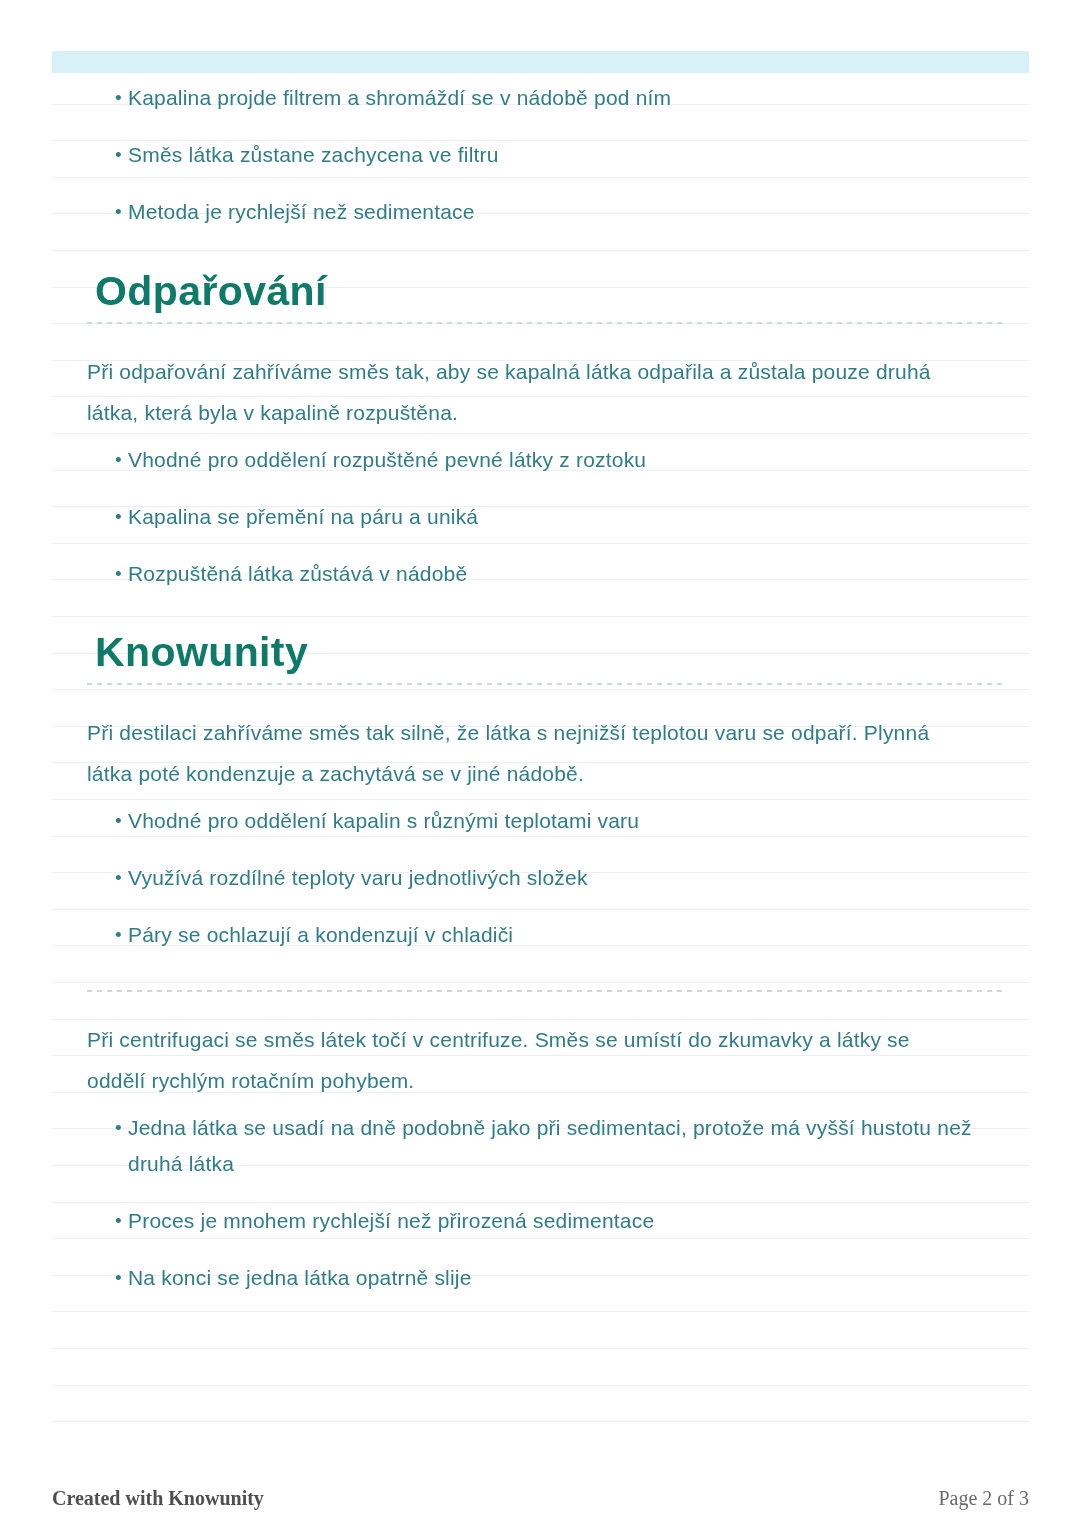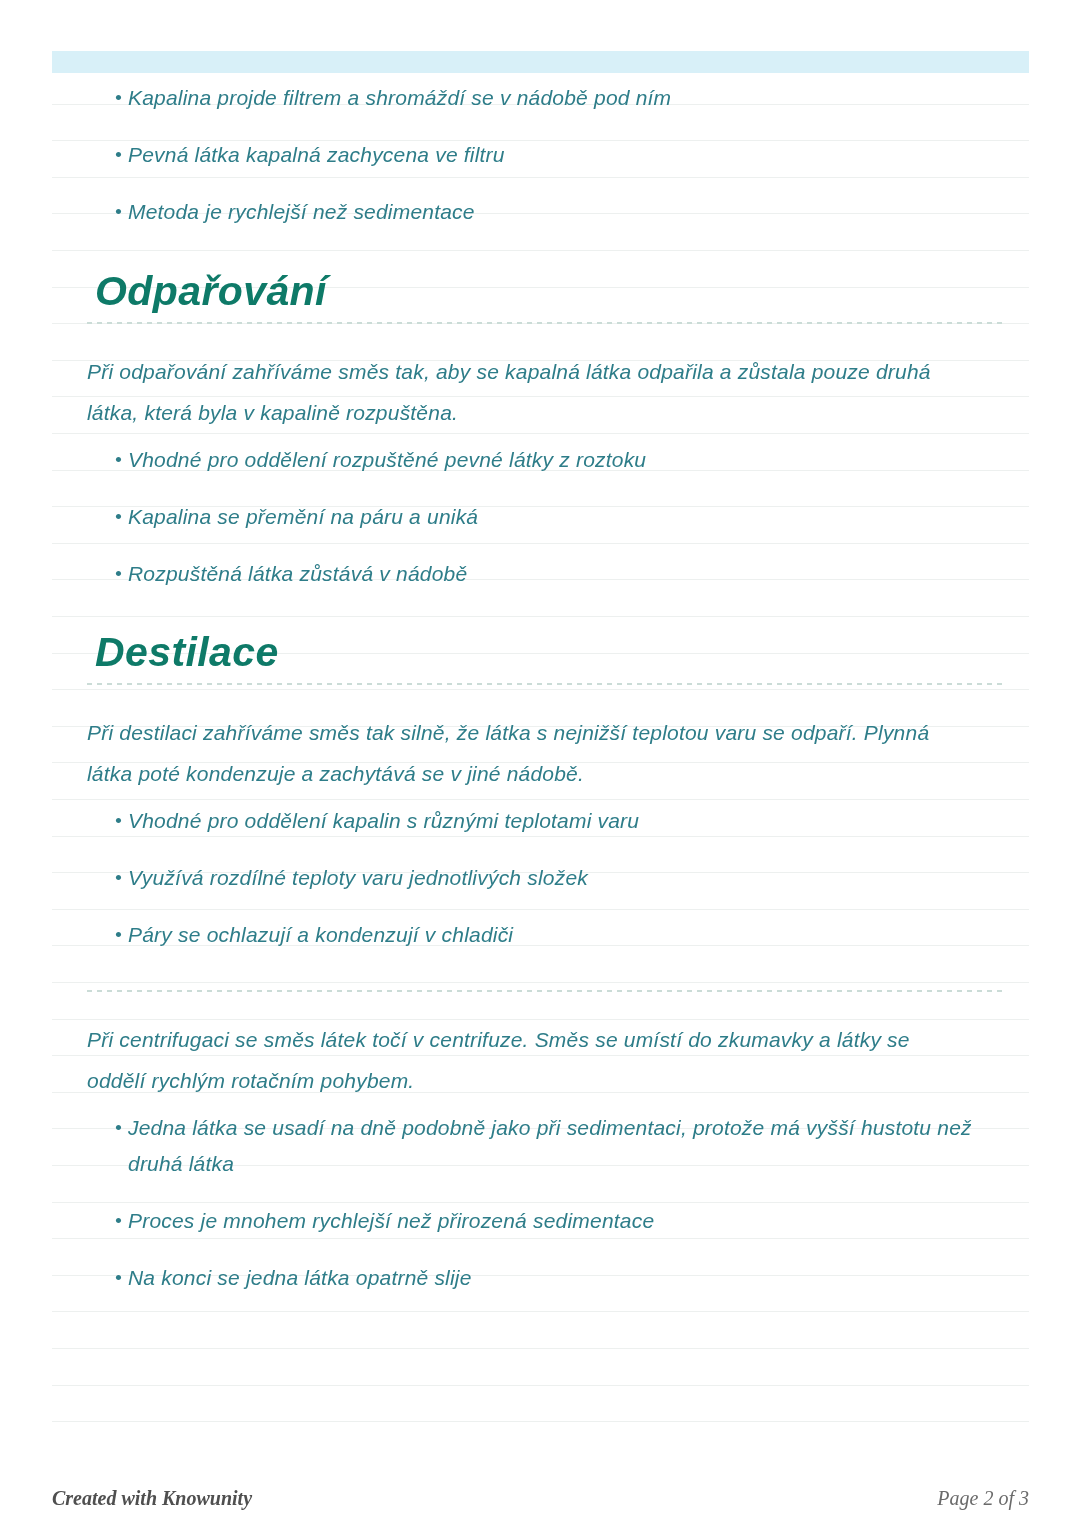--- a/index.html
+++ b/index.html
@@ -9,21 +9,20 @@
   }
   .page {
     position: relative;
     width: 1080px;
     height: 1527px;
     background: #ffffff;
     box-sizing: border-box;
     padding-top: 51px;
     overflow: hidden;
     font-family: "Liberation Sans", "DejaVu Sans", sans-serif;
-    font-style: italic;
   }
   
   .ruled-lines {
     position: absolute;
     left: 52px;
     top: 68px;
     width: 977px;
     height: 1390px;
     background: repeating-linear-gradient(
       to bottom,
@@ -127,37 +126,37 @@
 <body>
 
 <div class="page">
   <div class="ruled-lines"></div>
 
   <div class="content">
     <div class="top-bar"></div>
 
     <ul class="bullets intro-bullets">
       <li>Kapalina projde filtrem a shromáždí se v nádobě pod ním</li>
-      <li>Pevná látka kapalná zachycena ve filtru</li>
+      <li>Směs látka zůstane zachycena ve filtru</li>
       <li>Metoda je rychlejší než sedimentace</li>
     </ul>
 
     <section>
       <h2 class="section-title">Odpařování</h2>
       <div class="title-underline"></div>
       <p class="paragraph">Při odpařování zahříváme směs tak, aby se kapalná látka odpařila a zůstala pouze druhá látka, která byla v kapalině rozpuštěna.</p>
       <ul class="bullets section-bullets">
         <li>Vhodné pro oddělení rozpuštěné pevné látky z roztoku</li>
         <li>Kapalina se přemění na páru a uniká</li>
         <li>Rozpuštěná látka zůstává v nádobě</li>
       </ul>
     </section>
 
     <section>
-      <h2 class="section-title">Destilace</h2>
+      <h2 class="section-title">Knowunity</h2>
       <div class="title-underline"></div>
       <p class="paragraph">Při destilaci zahříváme směs tak silně, že látka s nejnižší teplotou varu se odpaří. Plynná látka poté kondenzuje a zachytává se v jiné nádobě.</p>
       <ul class="bullets section-bullets">
         <li>Vhodné pro oddělení kapalin s různými teplotami varu</li>
         <li>Využívá rozdílné teploty varu jednotlivých složek</li>
         <li>Páry se ochlazují a kondenzují v chladiči</li>
       </ul>
     </section>
 
     <section>

